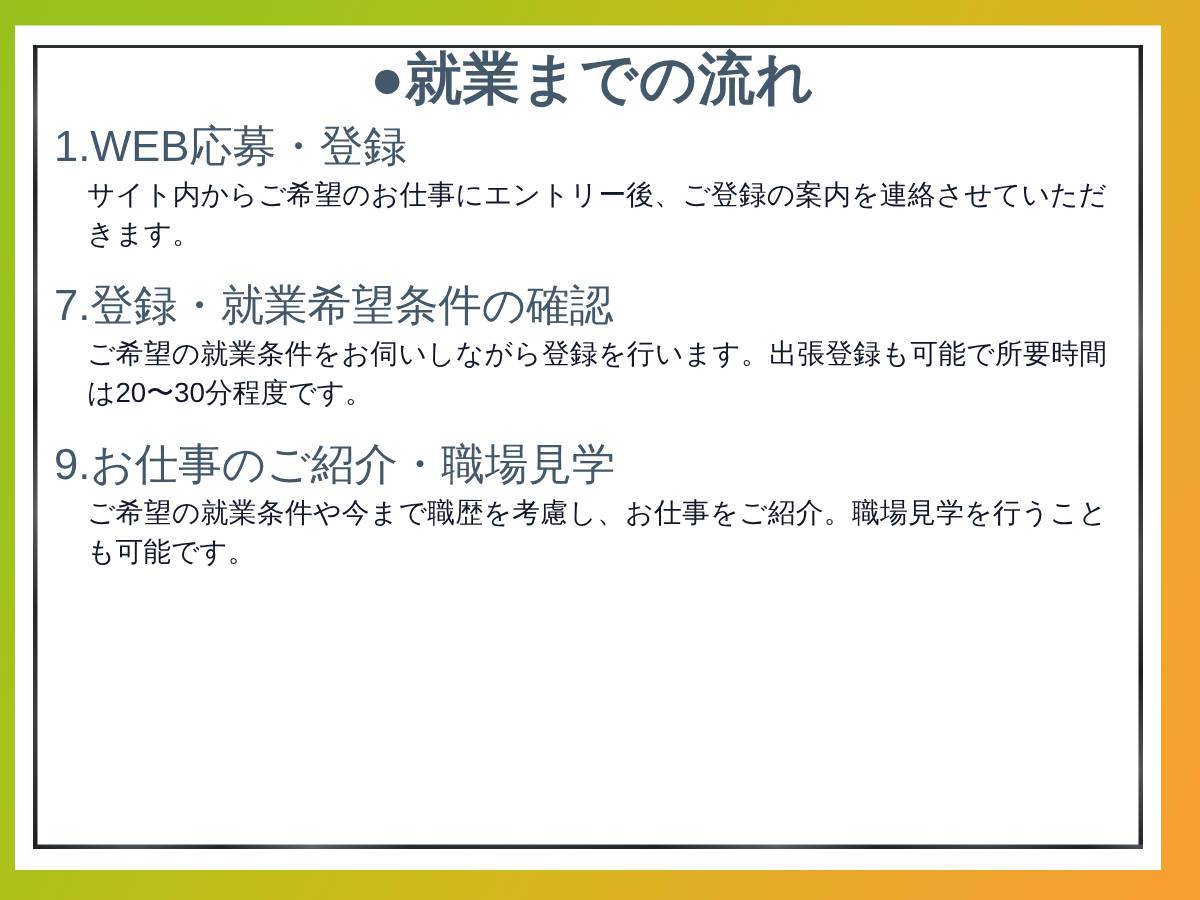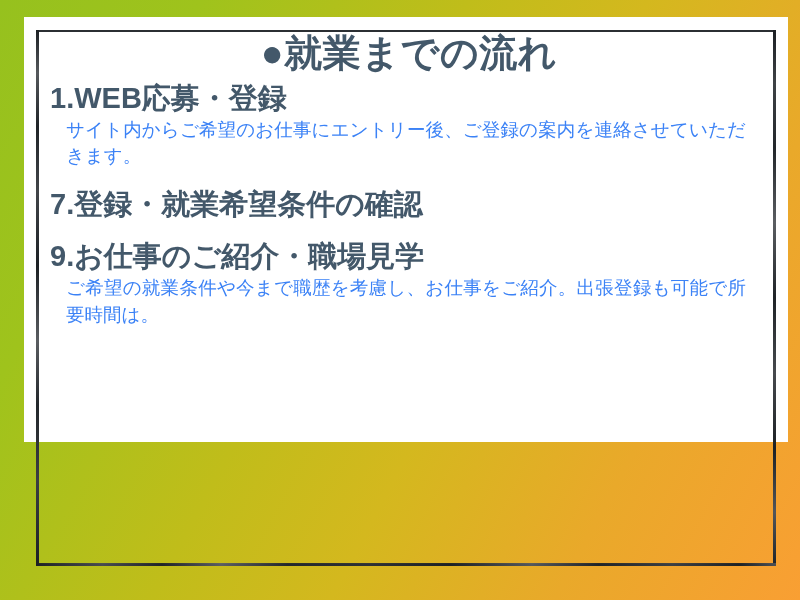--- a/index.html
+++ b/index.html
@@ -28,24 +28,24 @@
         #9fc31c 18%,
         #c0bd1a 42%,
         #d4b81e 58%,
         #e9a92a 78%,
         #f99f33 100%);
   }
 
   
   #white-card {
     position: absolute;
-    left: 24px;
+    left: 10px;
     top: 17px;
     width: 764px;
-    height: 425px;
+    height: 563px;
     background: #ffffff;
     box-sizing: border-box;
   }
 
   
   #inner-frame {
     position: absolute;
     left: 12px;
     top: 13px;
     width: 740px;
@@ -116,33 +116,33 @@
     margin: 0 0 6px 0;
     white-space: nowrap;
   }
 
   .step {
     margin: 0 0 3px 0;
   }
 
   .step-heading {
     font-size: 29px;
-    font-weight: 700;
+    font-weight: 400;
     line-height: 1.22;
     color: #43586a;
     margin: 0;
     white-space: nowrap;
   }
 
   .step-body {
     font-size: 18.5px;
     font-weight: 400;
     line-height: 1.42;
-    color: #3b82f6;
-    margin: 1px 0 0 16px;
+    color: #0f172a;
+    margin: 1px 0 0 22px;
     max-width: 680px;
     text-align: justify;
     text-justify: inter-character;
   }
 
   
   #step-1 { margin-top: 2px; }
   #step-2 { margin-top: 17px; }
   #step-3 { margin-top: 17px; }
   #step-4 { margin-top: 19px; }
@@ -163,25 +163,26 @@
 
       <h1 id="poster-title">●就業までの流れ</h1>
 
       <div class="step" id="step-1">
         <p class="step-heading">1.WEB応募・登録</p>
         <p class="step-body">サイト内からご希望のお仕事にエントリー後、ご登録の案内を連絡させていただきます。</p>
       </div>
 
       <div class="step" id="step-2">
         <p class="step-heading">7.登録・就業希望条件の確認</p>
+        <p class="step-body">ご希望の就業条件をお伺いしながら登録を行います。出張登録も可能で所要時間は20〜30分程度です。</p>
       </div>
 
       <div class="step" id="step-3">
         <p class="step-heading">9.お仕事のご紹介・職場見学</p>
-        <p class="step-body">ご希望の就業条件や今まで職歴を考慮し、お仕事をご紹介。出張登録も可能で所要時間は。</p>
+        <p class="step-body">ご希望の就業条件や今まで職歴を考慮し、お仕事をご紹介。職場見学を行うことも可能です。</p>
       </div>
 
       <div class="step" id="step-4">
       </div>
 
     </div>
   </div>
 </div>
 
 </body></html>

